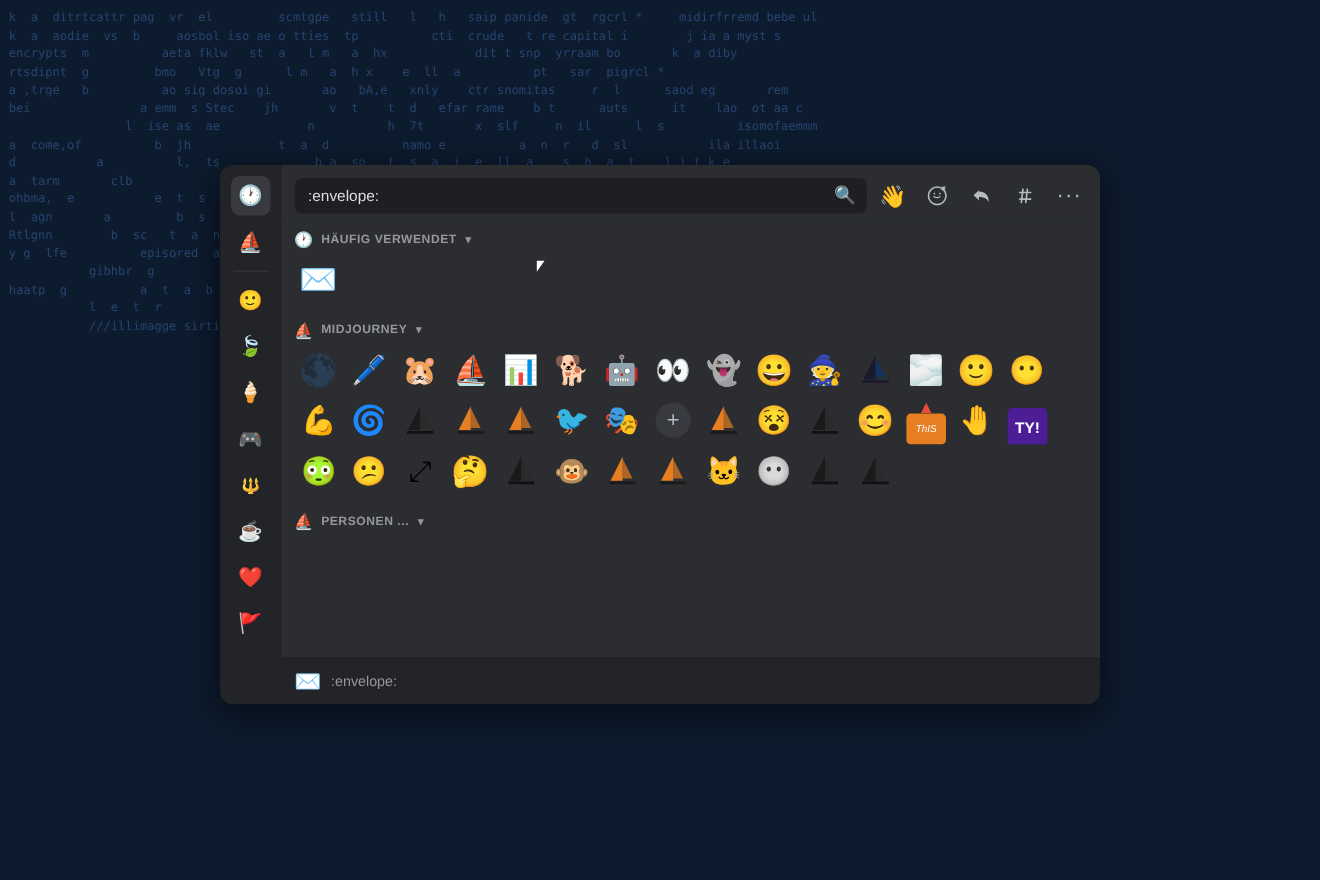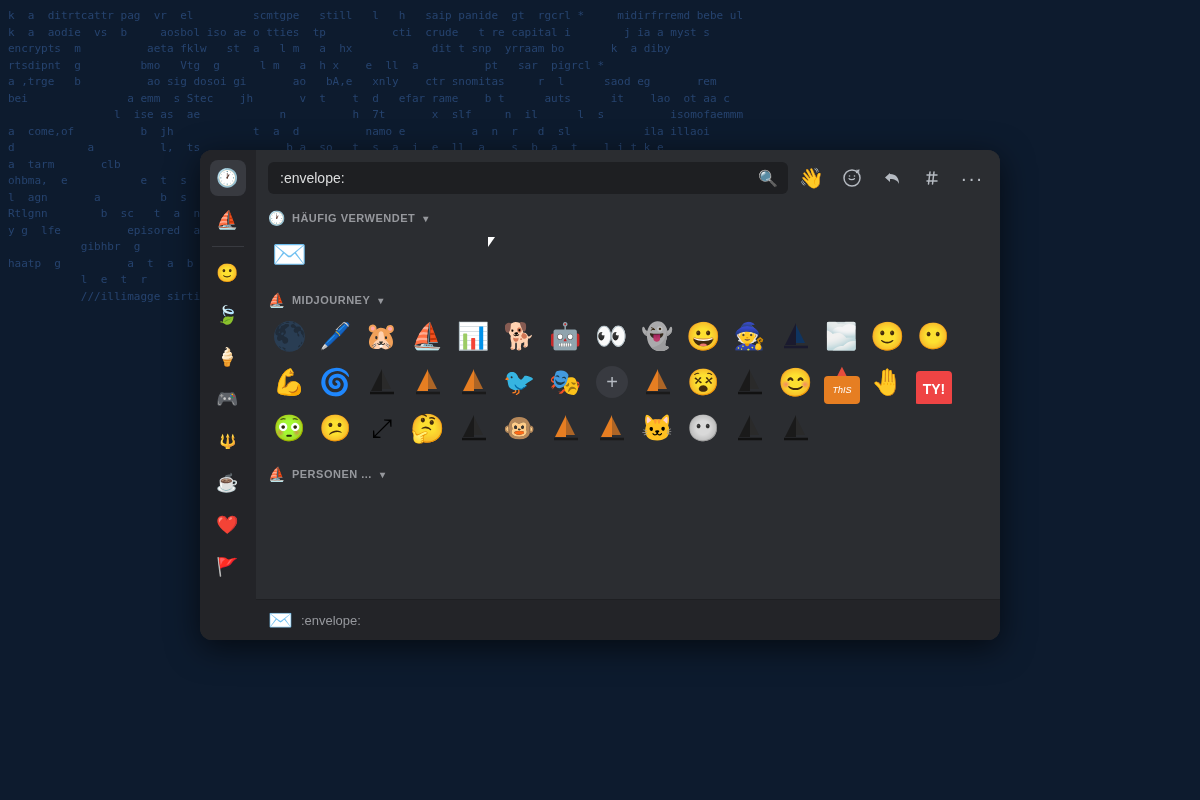--- a/index.html
+++ b/index.html
@@ -236,21 +236,21 @@
       color: #96989d;
       font-size: 13px;
     }
 
     
     .emoji-envelope {
       font-size: 28px;
     }
 
     .ty-emoji {
-      background: #ef4444;
+      background: #4c1d95;
       border-radius: 4px;
       width: 36px;
       height: 36px;
       display: flex;
       align-items: center;
       justify-content: center;
       margin-top: 14px;
     }
 
     .ty-text {

